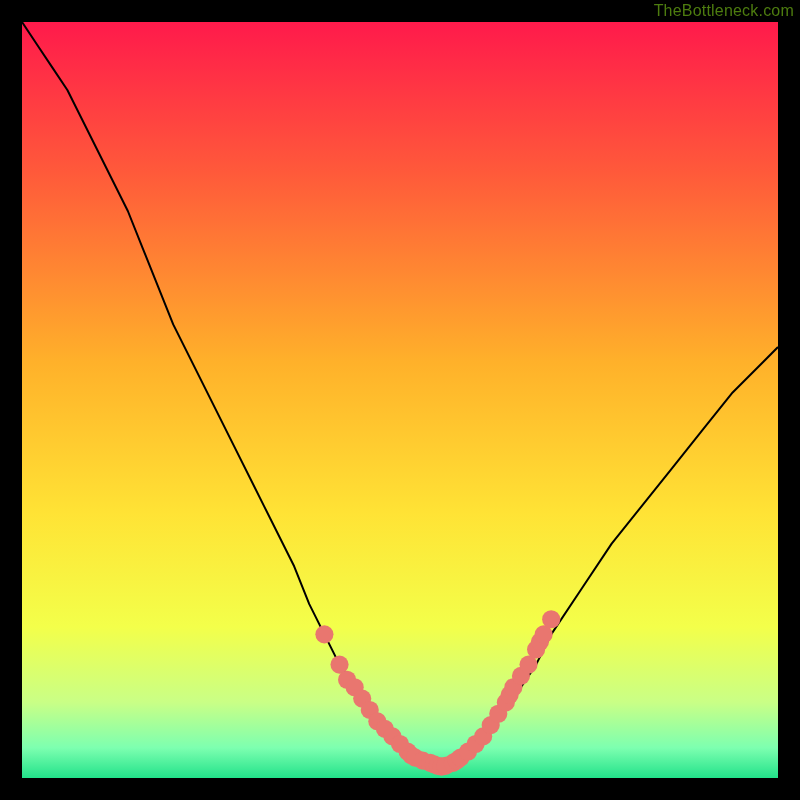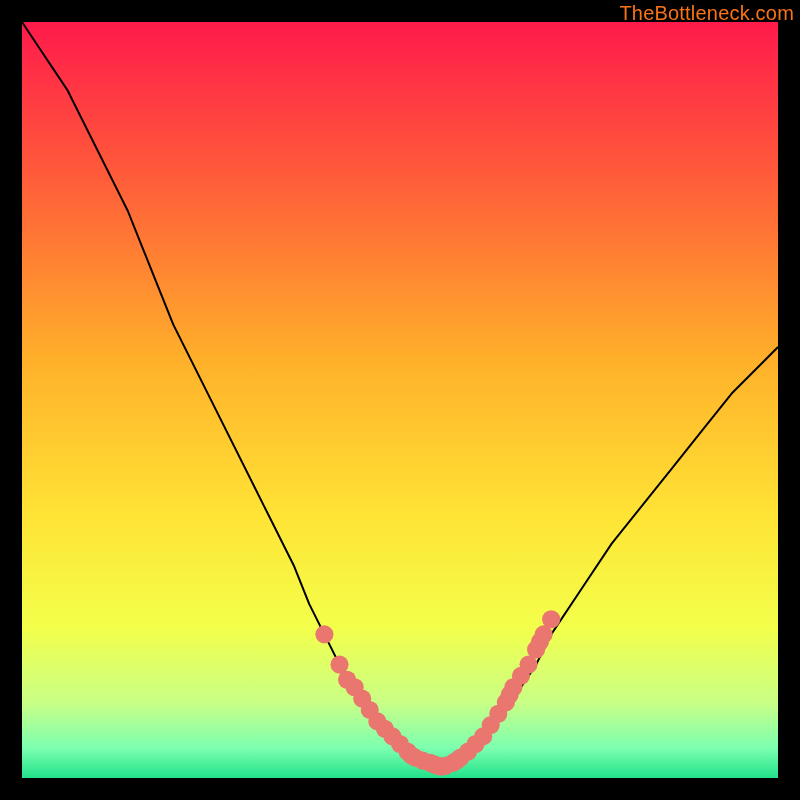--- a/index.html
+++ b/index.html
@@ -23,22 +23,22 @@
     position: absolute;
     left: 22px;
     top: 22px;
     width: 756px;
     height: 756px;
   }
   .watermark {
     position: absolute;
     top: 2px;
     right: 6px;
-    color: #f97316;
-    font-size: 20px;
+    color: #4d7c0f;
+    font-size: 16px;
     font-weight: 500;
     letter-spacing: 0.2px;
     user-select: none;
   }
   svg { display: block; }
 </style>
 </head>
 <body>
 
 <div class="frame">

